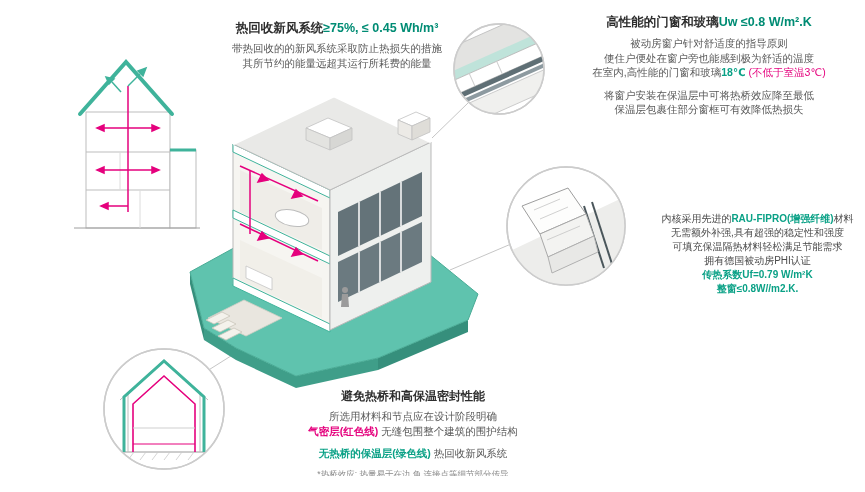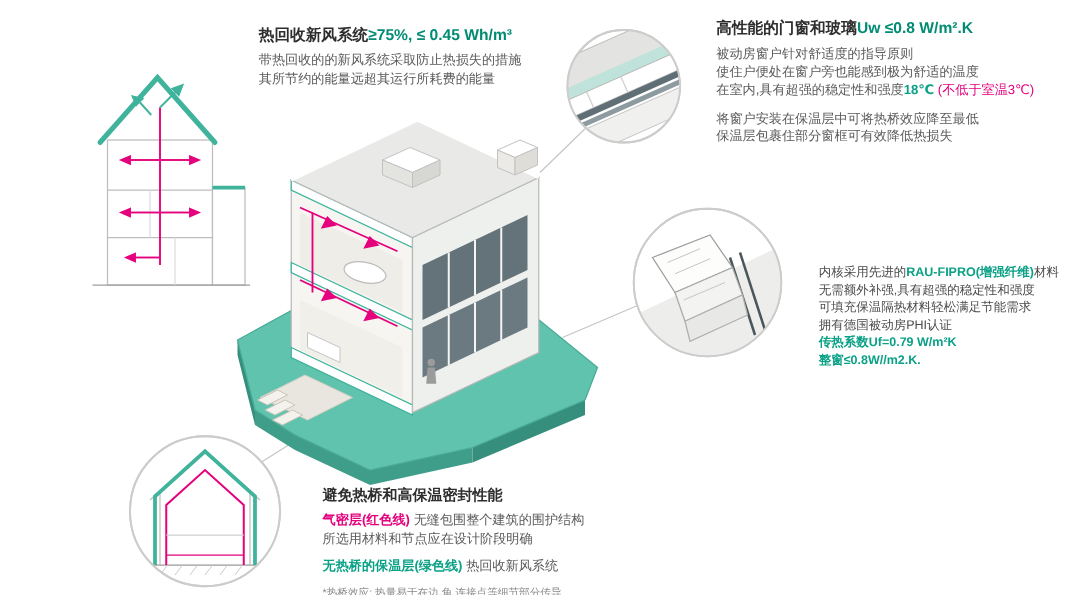--- a/index.html
+++ b/index.html
@@ -1,18 +1,18 @@
 <!DOCTYPE html>
 <html lang="zh"><head>
 <meta charset="utf-8">
 <style>
   html,body{margin:0;padding:0;background:#ffffff;}
   .canvas{
     position:relative;width:865px;height:476px;background:#ffffff;
-    font-family:"Liberation Sans","DejaVu Sans",sans-serif;overflow:hidden;
+    font-family:"Liberation Sans","DejaVu Sans",sans-serif;overflow:hidden;text-align:center;
   }
   .canvas svg{position:absolute;left:0;top:0;}
   .tb{position:absolute;}
   .h1{font-size:12.5px;font-weight:700;color:#2e2e2e;line-height:16px;}
   .hval{color:#008c74;}
   .body{font-size:10.5px;color:#5a5a5a;line-height:14.5px;}
   .body .gap{margin-top:8px;}
   .green{color:#0aa186;}
   .red{color:#e5007d;}
   .bold{font-weight:700;}
@@ -213,40 +213,40 @@
       <div>带热回收的的新风系统采取防止热损失的措施</div>
       <div>其所节约的能量远超其运行所耗费的能量</div>
     </div>
   </div>
 
   <div class="tb" style="left:573px;top:14px;width:272px">
     <div class="h1"><span>高性能的门窗和玻璃</span><span class="hval">Uw ≤0.8 W/m².K</span></div>
     <div class="body" style="margin-top:6px">
       <div>被动房窗户针对舒适度的指导原则</div>
       <div>使住户便处在窗户旁也能感到极为舒适的温度</div>
-      <div><span>在室内,具有超强的稳定性和强度</span><span class="green bold">18℃</span><span class="red"> (不低于室温3℃)</span></div>
+      <div><span>在室内,高性能的门窗和玻璃</span><span class="green bold">18℃</span><span class="red"> (不低于室温3℃)</span></div>
       <div class="gap">将窗户安装在保温层中可将热桥效应降至最低</div>
       <div>保温层包裹住部分窗框可有效降低热损失</div>
     </div>
   </div>
 
   <div class="tb" style="left:655px;top:212px;width:205px">
     <div class="body" style="font-size:10px;line-height:14px;color:#4a4a4a">
       <div><span>内核采用先进的</span><span class="green bold">RAU-FIPRO(增强纤维)</span><span>材料</span></div>
       <div>无需额外补强,具有超强的稳定性和强度</div>
       <div>可填充保温隔热材料轻松满足节能需求</div>
       <div>拥有德国被动房PHI认证</div>
       <div class="green bold">传热系数Uf=0.79 W/m²K</div>
       <div class="green bold">整窗≤0.8W//m2.K.</div>
     </div>
   </div>
 
   <div class="tb" style="left:258px;top:388px;width:310px">
     <div class="h1" style="font-size:12px">避免热桥和高保温密封性能</div>
     <div class="body" style="margin-top:5px">
+      <div>所选用材料和节点应在设计阶段明确</div>
       <div><span class="red bold">气密层(红色线)</span><span> 无缝包围整个建筑的围护结构</span></div>
-      <div>所选用材料和节点应在设计阶段明确</div>
       <div class="gap"><span class="green bold">无热桥的保温层(绿色线)</span><span> 热回收新风系统</span></div>
     </div>
     <div class="footnote">*热桥效应: 热量易于在边,角,连接点等细节部分传导</div>
   </div>
 
 </div>
 
 </body></html>

